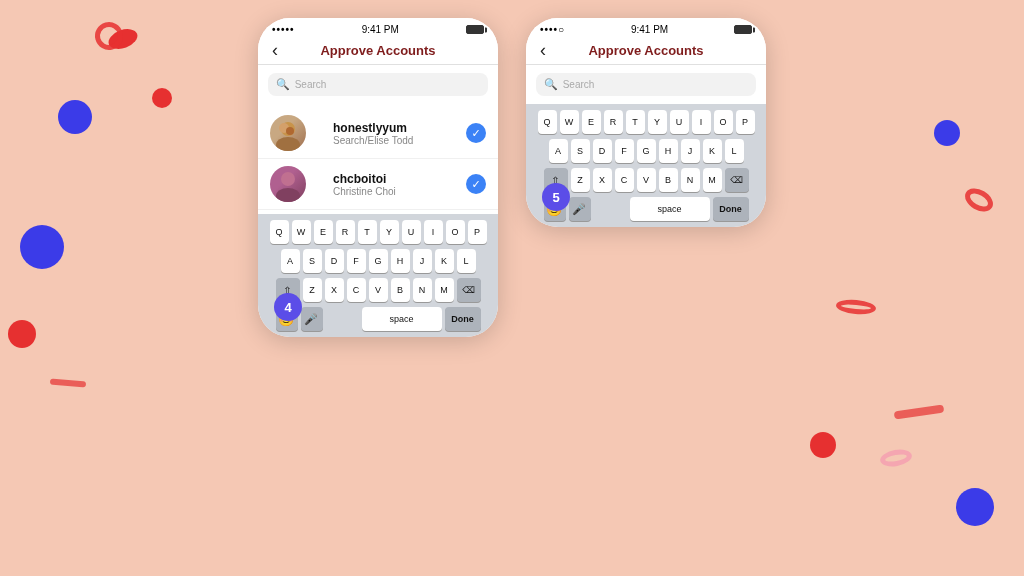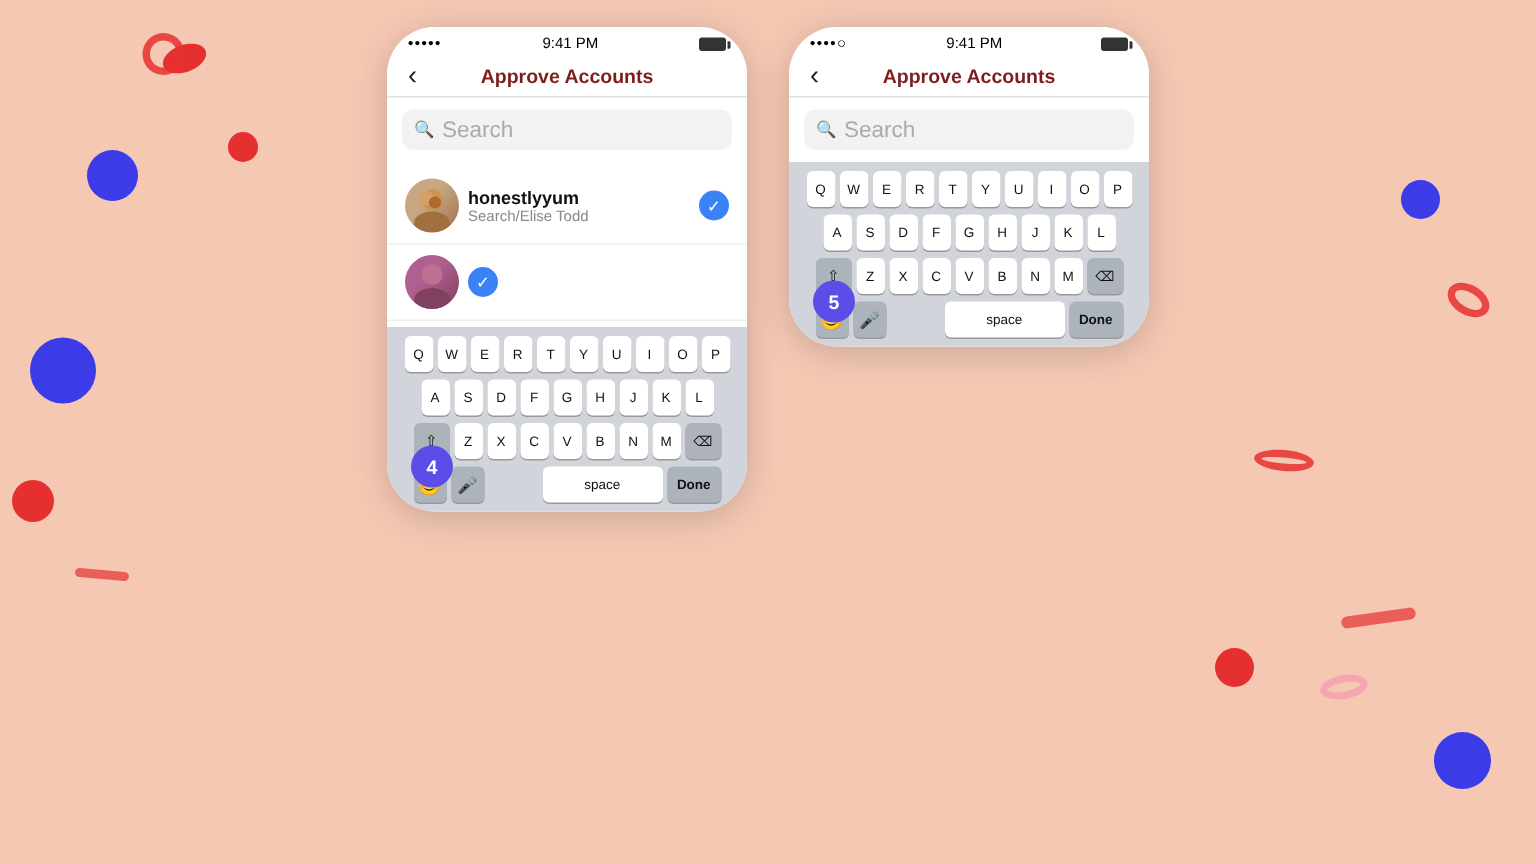--- a/index.html
+++ b/index.html
@@ -111,34 +111,34 @@
       display: flex;
       align-items: center;
       padding: 5px 8px;
       gap: 5px;
     }
     .search-icon-inline {
       color: #aaa;
       font-size: 11px;
     }
     .search-input-text {
-      font-size: 15px;
+      font-size: 10px;
       color: #aaa;
     }
 
     
     .user-list {
       padding: 4px 0;
       flex: 1;
     }
     .user-item {
       display: flex;
       align-items: center;
       padding: 7px 12px;
-      gap: 6px;
+      gap: 27px;
       border-bottom: 1px solid #f0f0f0;
     }
     .avatar {
       width: 36px;
       height: 36px;
       border-radius: 50%;
       overflow: hidden;
       flex-shrink: 0;
       background: #ddd;
       display: flex;
@@ -327,20 +327,24 @@
           <div class="check-badge">✓</div>
         </div>
 
         <div class="user-item">
           <div class="avatar avatar-2">
             <svg width="36" height="36" viewBox="0 0 36 36">
                 <circle cx="18" cy="13" r="7" fill="#c07090"></circle>
                 <ellipse cx="18" cy="30" rx="12" ry="8" fill="#804060"></ellipse>
               </svg>
           </div>
+          <div class="user-info">
+            <div class="user-name">chcboitoi</div>
+            <div class="user-subtitle">Christine Choi</div>
+          </div>
           <div class="check-badge">✓</div>
         </div>
       </div>
     </div>
 
     <div class="keyboard">
       <div class="keyboard-row">
         <div class="key">Q</div>
         <div class="key">W</div>
         <div class="key">E</div>

